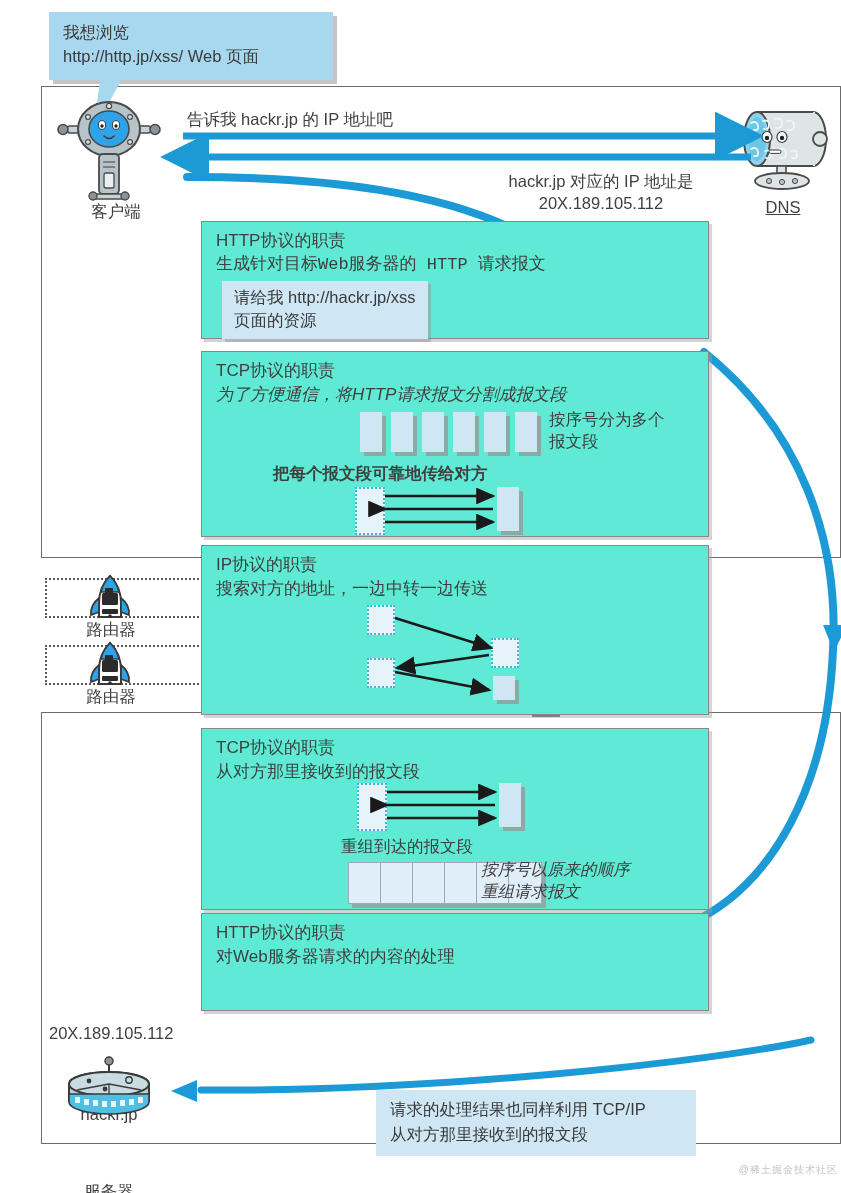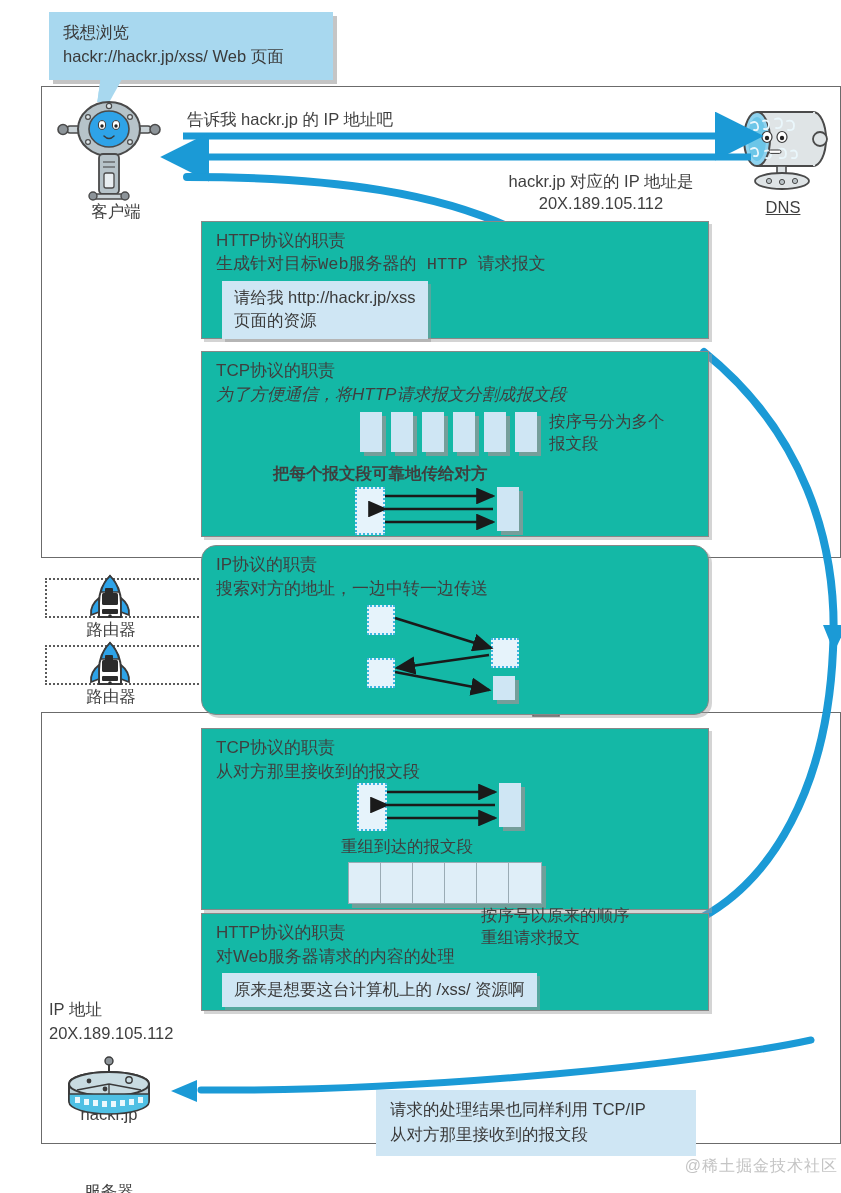--- a/index.html
+++ b/index.html
@@ -46,21 +46,21 @@
     border-left:12px solid #a8d8ef;
     border-right:10px solid transparent;
     border-top:24px solid #a8d8ef;
     transform:skewX(-8deg);
   }
 
   
   .pbox{
     position:absolute;
     border:1.5px solid #888;
-    background:#14b8a6;
+    background:#5eead4;
     box-shadow:3px 3px 0 rgba(160,160,160,.45);
     box-sizing:border-box;
     z-index:6;
   }
   .pbox .ptitle{
     font-size:17px;
     line-height:1.38;
     color:#3f3f3f;
     padding:7px 0 0 14px;
     white-space:pre-line;
@@ -123,21 +123,21 @@
   .router-band{
     position:absolute;
     border:2px dotted #5a5a5a;
     box-sizing:border-box;
   }
 
   
   #watermark{
     position:absolute;
     right:14px;bottom:16px;
-    font-size:16px;
+    font-size:10px;
     color:#c4c4c4;
     letter-spacing:1px;
   }
 
   svg{display:block;}
   .svg-layer{position:absolute;left:0;top:0;width:841px;height:1193px;pointer-events:none;z-index:3;}
   .svg-layer.top{z-index:9;}
 </style>
 </head>
 <body>
@@ -145,21 +145,21 @@
 <div id="stage">
 
   <div class="frame" style="left:30px;top:86px;width:800px;height:472px;"></div>
   <div class="frame" style="left:30px;top:712px;width:800px;height:432px;"></div>
 
   <div class="router-band" style="left:34px;top:578px;width:470px;height:40px;"></div>
   <div class="router-band" style="left:34px;top:645px;width:470px;height:40px;"></div>
 
   <div id="bubble-top" class="abs">
     <div>我想浏览</div>
-    <div>hackr://hackr.jp/xss/ Web 页面</div>
+    <div>http://http.jp/xss/ Web 页面</div>
     <div class="tail"></div>
   </div>
 
   <svg class="svg-layer" viewBox="0 0 841 1193">
     <defs>
       <marker id="ar-blue" markerWidth="7" markerHeight="7" refX="2.6" refY="3.5" orient="auto">
         <path d="M0,0 L7,3.5 L0,7 Z" fill="#1b9ad6"></path>
       </marker>
       <marker id="ar-black" markerWidth="8" markerHeight="7" refX="7" refY="3.5" orient="auto">
         <path d="M0,0 L8,3.5 L0,7 Z" fill="#1a1a1a"></path>
@@ -356,21 +356,20 @@
     <path d="M800,1040 C 700,1062 420,1092 190,1090" fill="none" stroke="#1b9ad6" stroke-width="7" stroke-linecap="round"></path>
     <path d="M186,1080 L186,1102 L160,1091 Z" fill="#1b9ad6"></path>
   </svg>
 
   <div class="lbl" style="left:55px;top:200px;width:100px;">客户端</div>
   <div class="lbl" style="left:722px;top:196px;width:100px;text-decoration:underline;">DNS</div>
 
   <div class="lbl" style="left:50px;top:618px;width:100px;">路由器</div>
   <div class="lbl" style="left:50px;top:685px;width:100px;">路由器</div>
 
-  <div class="lbl left" style="left:38px;top:998px;width:220px;">IP 地址</div>
   <div class="lbl left" style="left:38px;top:1022px;width:240px;">20X.189.105.112</div>
   <div class="lbl" style="left:48px;top:1103px;width:100px;">hackr.jp</div>
   <div class="lbl" style="left:48px;top:1180px;width:100px;">服务器</div>
 
   <div class="lbl left" style="left:176px;top:108px;width:420px;">告诉我 hackr.jp 的 IP 地址吧</div>
   <div class="lbl" style="left:460px;top:170px;width:260px;">hackr.jp 对应的 IP 地址是
 20X.189.105.112</div>
 
   <div class="pbox" style="left:190px;top:221px;width:508px;height:118px;">
     <div class="ptitle">HTTP协议的职责</div>
@@ -384,33 +383,33 @@
     <div class="ptitle" style="padding-top:1px;font-style:italic;">为了方便通信，将HTTP请求报文分割成报文段</div>
   </div>
 
   <div class="seg" style="left:349px;top:412px;width:22px;height:40px;z-index:7;"></div>
   <div class="seg" style="left:380px;top:412px;width:22px;height:40px;z-index:7;"></div>
   <div class="seg" style="left:411px;top:412px;width:22px;height:40px;z-index:7;"></div>
   <div class="seg" style="left:442px;top:412px;width:22px;height:40px;z-index:7;"></div>
   <div class="seg" style="left:473px;top:412px;width:22px;height:40px;z-index:7;"></div>
   <div class="seg" style="left:504px;top:412px;width:22px;height:40px;z-index:7;"></div>
 
-  <div class="lbl left" style="left:538px;top:410px;width:200px;z-index:8;">按序号分为多个
+  <div class="lbl left" style="left:538px;top:410px;width:200px;z-index:8;font-family:Liberation Mono, monospace;">按序号分为多个
 报文段</div>
   <div class="lbl left" style="left:262px;top:462px;width:400px;z-index:8;font-weight:bold;">把每个报文段可靠地传给对方</div>
 
   <div class="seg dotted" style="left:344px;top:487px;width:26px;height:44px;z-index:7;"></div>
   <div class="seg plain" style="left:486px;top:487px;width:22px;height:44px;z-index:7;"></div>
   <svg class="svg-layer top" viewBox="0 0 841 1193">
     <line x1="374" y1="496" x2="482" y2="496" stroke="#1a1a1a" stroke-width="2.4" marker-end="url(#ar-black)"></line>
     <line x1="482" y1="509" x2="374" y2="509" stroke="#1a1a1a" stroke-width="2.4" marker-end="url(#ar-black-l)"></line>
     <line x1="374" y1="522" x2="482" y2="522" stroke="#1a1a1a" stroke-width="2.4" marker-end="url(#ar-black)"></line>
   </svg>
 
-  <div class="pbox" style="left:190px;top:545px;width:508px;height:170px;border-radius:15px;">
+  <div class="pbox" style="left:190px;top:545px;width:508px;height:170px;">
     <div class="ptitle">IP协议的职责</div>
     <div class="ptitle" style="padding-top:1px;">搜索对方的地址，一边中转一边传送</div>
   </div>
 
   <div class="seg dotted" style="left:356px;top:605px;width:24px;height:26px;z-index:7;"></div>
   <div class="seg dotted" style="left:480px;top:638px;width:24px;height:26px;z-index:7;"></div>
   <div class="seg dotted" style="left:356px;top:658px;width:24px;height:26px;z-index:7;"></div>
   <div class="seg plain" style="left:482px;top:676px;width:22px;height:24px;z-index:7;"></div>
   <svg class="svg-layer top" viewBox="0 0 841 1193">
     <line x1="384" y1="618" x2="480" y2="648" stroke="#1a1a1a" stroke-width="2.6" marker-end="url(#ar-black)"></line>
@@ -432,27 +431,26 @@
 
   <div class="lbl left" style="left:330px;top:835px;width:340px;z-index:8;">重组到达的报文段</div>
   <div id="strip" style="left:337px;top:862px;width:194px;height:42px;z-index:7;">
     <div class="cell"></div>
     <div class="cell"></div>
     <div class="cell"></div>
     <div class="cell"></div>
     <div class="cell"></div>
     <div class="cell"></div>
   </div>
-  <div class="lbl left" style="left:470px;top:904px;width:230px;z-index:8;">按序号以原来的顺序
+  <div class="lbl left" style="left:470px;top:858px;width:230px;z-index:8;font-style:italic;">按序号以原来的顺序
 重组请求报文</div>
 
   <div class="pbox" style="left:190px;top:913px;width:508px;height:98px;">
     <div class="ptitle">HTTP协议的职责</div>
     <div class="ptitle" style="padding-top:1px;">对Web服务器请求的内容的处理</div>
-    <div class="msgstrip">原来是想要这台计算机上的 /xss/ 资源啊</div>
   </div>
 
   <div class="abs" id="bubble-bottom" style="left:365px;top:1090px;width:320px;background:#cfe6f4;padding:7px 12px 9px 14px;box-sizing:border-box;line-height:1.5;font-size:16.5px;color:#3a3a3a;z-index:8;">
     <div>请求的处理结果也同样利用 TCP/IP</div>
     <div>从对方那里接收到的报文段</div>
   </div>
 
   <div id="watermark">@稀土掘金技术社区</div>
 
 </div>

